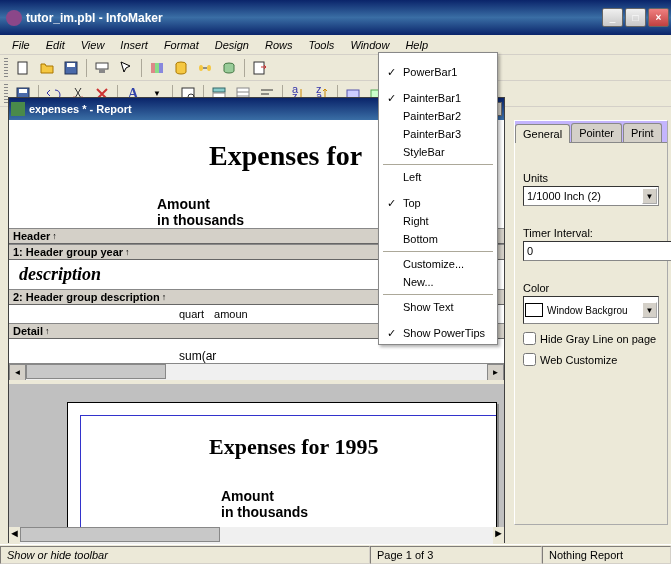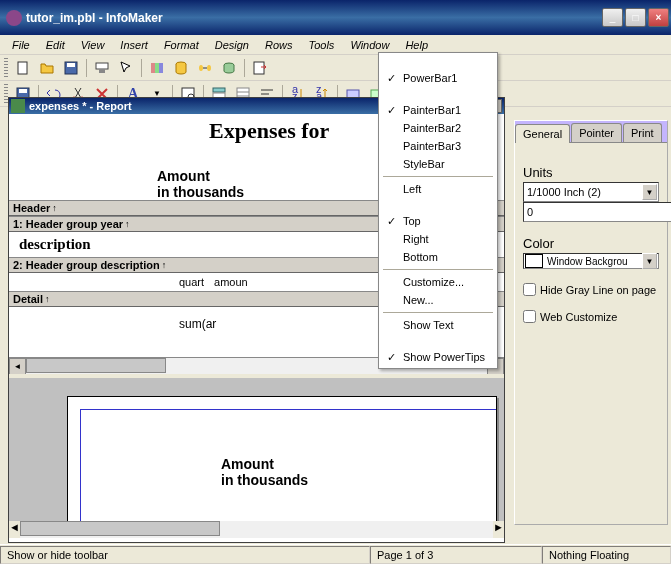--- a/index.html
+++ b/index.html
@@ -19,35 +19,35 @@
   
   
   .toolbar { height: 26px; background: #ece9d8; display: flex; align-items: center; padding: 2px 4px; gap: 2px; border-bottom: 1px solid #d4d0c8; position: relative; }
   .tb-grip { width: 4px; height: 20px; background: repeating-linear-gradient(to bottom, #888 0 1px, transparent 1px 3px); margin-right: 2px; }
   .tb-btn { width: 22px; height: 22px; border: 1px solid transparent; display: flex; align-items: center; justify-content: center; cursor: pointer; border-radius: 2px; }
   .tb-sep { width: 1px; height: 18px; background: #aca899; margin: 0 2px; }
   .tb-btn svg { width: 16px; height: 16px; }
   
   
   .childwin { position: absolute; left: 8px; top: 97px; width: 497px; height: 446px; border: 1px solid #404040; background: white; }
-  .childtitle { height: 16px; background: linear-gradient(to bottom, #0a246a, #3a6ea5); display: flex; align-items: center; color: white; padding: 0 2px; }
+  .childtitle { height: 22px; background: linear-gradient(to bottom, #0a246a, #3a6ea5); display: flex; align-items: center; color: white; padding: 0 2px; }
   .childtitle .cicon { width: 14px; height: 14px; background: #4a8a4a; margin-right: 4px; }
   .childtitle .ctitle { flex: 1; font-weight: bold; }
   .childbtns { display: flex; gap: 1px; }
   .childbtn { width: 15px; height: 14px; background: #d4d0c8; border: 1px solid #666; font-size: 9px; display: flex; align-items: center; justify-content: center; cursor: pointer; }
   
   
   .design-area { height: 264px; overflow: hidden; position: relative; background: white; border-bottom: 4px solid #ece9d8; }
   .design-inner { position: relative; }
-  .big-title { font-family: "Times New Roman", serif; font-size: 22px; font-weight: bold; text-align: left; padding: 4px 0 8px 200px; }
+  .big-title { font-family: "Times New Roman", serif; font-size: 28px; font-weight: bold; text-align: left; padding: 20px 0 8px 200px; }
   .amt-label { font-family: Arial; font-size: 14px; font-weight: bold; padding-left: 148px; margin-top: 16px; }
   .thou-label { font-family: Arial; font-size: 14px; font-weight: bold; padding-left: 148px; }
   .band { background: #d4d0c8; border-top: 1px solid #888; border-bottom: 1px solid #666; font-size: 11px; font-weight: bold; padding: 1px 4px; height: 16px; display: flex; align-items: center; }
   .band .arrow { margin-left: 2px; font-size: 9px; }
-  .desc-field { font-family: "Times New Roman", serif; font-weight: bold; font-size: 15px; padding: 4px 10px; }
+  .desc-field { font-family: "Times New Roman", serif; font-style: italic; font-weight: bold; font-size: 18px; padding: 4px 10px; }
   .qa-row { padding: 2px 0 2px 170px; font-size: 12px; }
   .sum-row { padding: 10px 0 6px 170px; font-size: 12px; }
   .dscroll { height: 17px; background: #ece9d8; border-top: 1px solid #888; display: flex; }
   .dscroll .track { flex: 1; background: #f0f0f0; position: relative; }
   .dscroll .thumb { position: absolute; left: 0; top: 0; width: 140px; height: 15px; background: #c8c8c8; border: 1px solid #888; }
   .dscroll .sbtn { width: 17px; height: 17px; background: #d4d0c8; border: 1px solid #888; display: flex; align-items: center; justify-content: center; font-size: 8px; }
   
   
   .preview-area { height: 160px; background: #c0c0c0; overflow: hidden; position: relative; }
   .page { position: absolute; left: 58px; top: 18px; width: 430px; height: 300px; background: white; border: 1px solid #000; box-shadow: 2px 2px 0 #888; }
@@ -56,40 +56,40 @@
   .pv-amt { font-family: Arial; font-size: 14px; font-weight: bold; padding-left: 140px; margin-top: 28px; }
   .pv-thou { font-family: Arial; font-size: 14px; font-weight: bold; padding-left: 140px; }
   .pscroll { position: absolute; bottom: 0; left: 0; right: 0; height: 17px; background: #ece9d8; display: flex; }
   
   
   .props { position: absolute; right: 3px; top: 120px; width: 154px; height: 405px; background: #ece9d8; border: 1px outset #fff; }
   .tabs { display: flex; border-bottom: 1px solid #888; background: #c4b5fd; padding-top: 2px; }
   .tab { padding: 3px 7px; border: 1px solid #888; border-bottom: none; background: #d4d0c8; margin-right: 1px; cursor: pointer; font-size: 11px; border-radius: 3px 3px 0 0; }
   .tab.active { background: #ece9d8; position: relative; top: 1px; }
   .props-body { padding: 8px; }
-  .plabel { font-size: 13px; margin-top: 14px; margin-bottom: 2px; }
+  .plabel { font-size: 11px; margin-top: 21px; margin-bottom: 2px; }
   .pselect { width: 100%; height: 20px; background: white; border: 1px inset #888; font-size: 11px; padding: 1px 3px; display: flex; align-items: center; justify-content: space-between; }
   .pselect .dd { font-size: 8px; background: #d4d0c8; border: 1px outset #fff; width: 15px; height: 16px; display: flex; align-items: center; justify-content: center; margin-right: -2px; }
   .pspin { display: flex; }
   .pspin input { flex: 1; height: 20px; border: 1px inset #888; padding: 1px 3px; font-size: 11px; }
-  .colorsel { display: flex; align-items: center; background: white; border: 1px inset #888; height: 16px; padding: 1px; }
+  .colorsel { display: flex; align-items: center; background: white; border: 1px inset #888; height: 28px; padding: 1px; }
   .swatch { width: 18px; height: 14px; background: #fff; border: 1px solid #000; margin-right: 4px; }
-  .chk { display: flex; align-items: center; margin-top: 14px; gap: 4px; }
+  .chk { display: flex; align-items: center; margin-top: 8px; gap: 4px; }
   .chk input { width: 13px; height: 13px; }
   
   
   .ctxmenu { position: absolute; left: 378px; top: 52px; width: 120px; background: #fff; border: 1px solid #888; box-shadow: 2px 2px 3px rgba(0,0,0,0.3); z-index: 100; padding: 2px; }
   .ctxmenu .mi { padding: 3px 6px 3px 22px; position: relative; cursor: pointer; font-size: 11px; }
   .ctxmenu .msep { height: 1px; background: #aca899; margin: 3px 2px; }
   .ctxmenu .chk::before { content: "✓"; position: absolute; left: 6px; }
   
   
   .statusbar { position: absolute; bottom: 0; left: 0; right: 0; height: 20px; background: #ece9d8; border-top: 1px solid #fff; display: flex; align-items: center; font-size: 11px; }
   .statusbar .cell { border: 1px inset #d4d0c8; padding: 1px 6px; height: 18px; display: flex; align-items: center; }
-  .statusbar .cell:first-child { flex: 0 0 370px; }
+  .statusbar .cell:first-child { flex: 0 0 370px; font-style: italic; }
   .statusbar .cell:nth-child(2) { flex: 0 0 172px; }
   .statusbar .cell:nth-child(3) { flex: 1; }
 </style>
 </head>
 <body>
 
 <div class="titlebar">
   <div class="icon"></div>
   <div class="title">tutor_im.pbl - InfoMaker</div>
   <div class="winbtns">
@@ -311,20 +311,21 @@
       <div class="track">
           <div class="thumb"></div>
         </div>
       <div class="sbtn">►</div>
     </div>
   </div>
 
   <div class="preview-area">
     <div class="page">
       <div class="frame">
+        <div class="pv-title">Expenses for  1995</div>
         <div class="pv-amt">Amount</div>
         <div class="pv-thou">in thousands</div>
       </div>
     </div>
     <div class="pscroll">
       <div class="sbtn">◄</div>
       <div class="track" style="flex:1;background:#f0f0f0;position:relative">
           <div style="position:absolute;left:0;top:0;width:200px;height:15px;background:#c8c8c8;border:1px solid #888"></div>
         </div>
       <div class="sbtn">►</div>
@@ -337,20 +338,21 @@
     <div class="tab active">General</div>
     <div class="tab">Pointer</div>
     <div class="tab">Print</div>
   </div>
   <div class="props-body">
     <div class="plabel">Units</div>
     <div class="pselect">
         <span>1/1000 Inch (2)</span>
         <span class="dd">▼</span>
       </div>
+    <div class="plabel">Timer Interval:</div>
     <div class="pspin">
       <input value="0" style="">
 
     </div>
     <div class="plabel">Color</div>
     <div class="colorsel">
       <div class="swatch"></div>
       <span style="flex:1;font-size:10px">Window Backgrou</span>
       <span class="dd" style="font-size:8px;background:#d4d0c8;border:1px outset #fff;width:15px;height:16px;display:flex;align-items:center;justify-content:center">▼</span>
     </div>
@@ -380,14 +382,14 @@
   <div class="mi">Customize...</div>
   <div class="mi">New...</div>
   <div class="msep"></div>
   <div class="mi">Show Text</div>
   <div class="mi chk">Show PowerTips</div>
 </div>
 
 <div class="statusbar">
   <div class="cell">Show or hide toolbar</div>
   <div class="cell">Page 1 of 3</div>
-  <div class="cell">Nothing Floating</div>
+  <div class="cell">Nothing Report</div>
 </div>
 
 </body></html>

